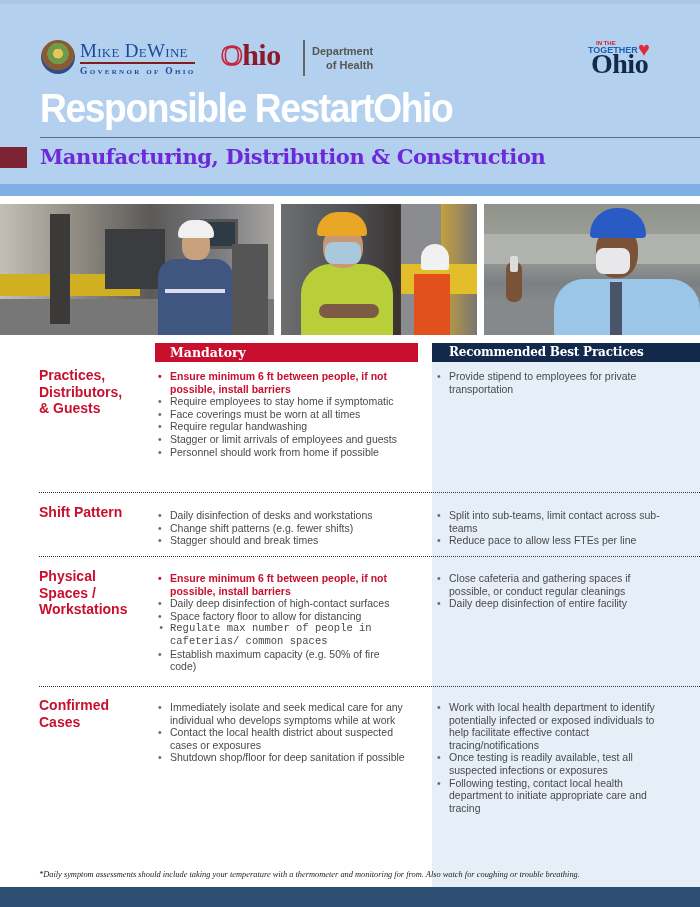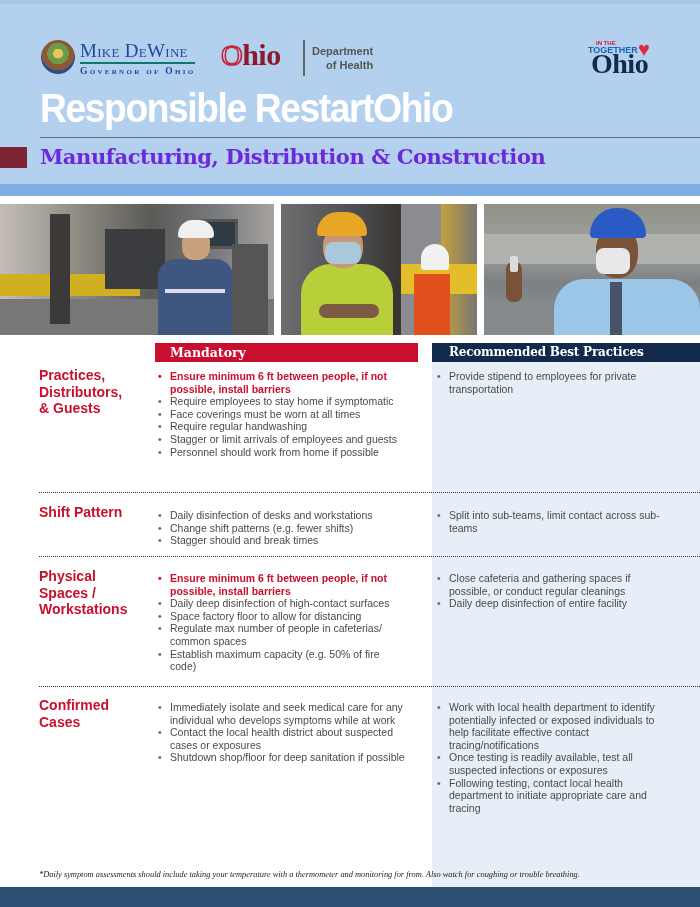--- a/index.html
+++ b/index.html
@@ -21,21 +21,21 @@
       position: absolute; left: 41px; top: 40px; width: 34px; height: 34px;
       border-radius: 50%;
       background: radial-gradient(circle at 50% 40%, #e8c45a 0 18%, #6e9a4a 19% 40%, #8a5a36 41% 62%, #2f4e86 63% 78%, #dfe7f2 79% 86%, #33527f 87% 100%);
     }
     .dewine {
       position: absolute; left: 80px; top: 41px;
     }
     .dewine-name {
       font-family: "Liberation Serif", serif; font-size: 19px; color: #1c4a9a;
       font-variant: small-caps; font-weight: normal; letter-spacing: 0.3px;
-      border-bottom: 2px solid #0f766e; line-height: 20px; padding-bottom: 1px;
+      border-bottom: 2px solid #7f1d1d; line-height: 20px; padding-bottom: 1px;
     }
     .dewine-sub {
       font-family: "Liberation Serif", serif; font-size: 9.5px; color: #1c4a9a;
       letter-spacing: 2.3px; font-weight: bold; margin-top: 2px; font-variant: small-caps;
     }
     .odh-ohio {
       position: absolute; left: 221px; top: 38px;
       font-family: "Liberation Serif", serif; font-size: 30px; font-weight: bold; color: #8b1a2e;
       letter-spacing: -0.5px;
     }
@@ -224,33 +224,34 @@
 <div class="row-label" style="top:504px;">
   <div>Shift Pattern</div>
 </div>
 <ul class="list" style="left:157px;top:509px;width:265px;">
   <li>Daily disinfection of desks and workstations</li>
   <li>Change shift patterns (e.g. fewer shifts)</li>
   <li>Stagger should and break times</li>
 </ul>
 <ul class="list" style="left:436px;top:509px;width:225px;">
   <li>Split into sub-teams, limit contact across sub-teams</li>
+  <li>Reduce pace to allow less FTEs per line</li>
 </ul>
 <div class="divider" style="top:556px;"></div>
 
 <div class="row-label" style="top:568px;">
   <div>Physical</div>
   <div>Spaces /</div>
   <div>Workstations</div>
 </div>
 <ul class="list" style="left:157px;top:572px;width:258px;">
   <li class="emph">Ensure minimum 6 ft between people, if not possible, install barriers</li>
   <li>Daily deep disinfection of high-contact surfaces</li>
   <li>Space factory floor to allow for distancing</li>
-  <li style="width:245px;">Regulate max number of people in cafeterias/ common spaces</li>
+  <li style="width:245px;font-family:Liberation Mono, monospace;">Regulate max number of people in cafeterias/ common spaces</li>
   <li style="width:225px;">Establish maximum capacity (e.g. 50% of fire code)</li>
 </ul>
 <ul class="list" style="left:436px;top:572px;width:220px;">
   <li>Close cafeteria and gathering spaces if possible, or conduct regular cleanings</li>
   <li>Daily deep disinfection of entire facility</li>
 </ul>
 <div class="divider" style="top:686px;"></div>
 
 <div class="row-label" style="top:697px;">
   <div>Confirmed</div>

